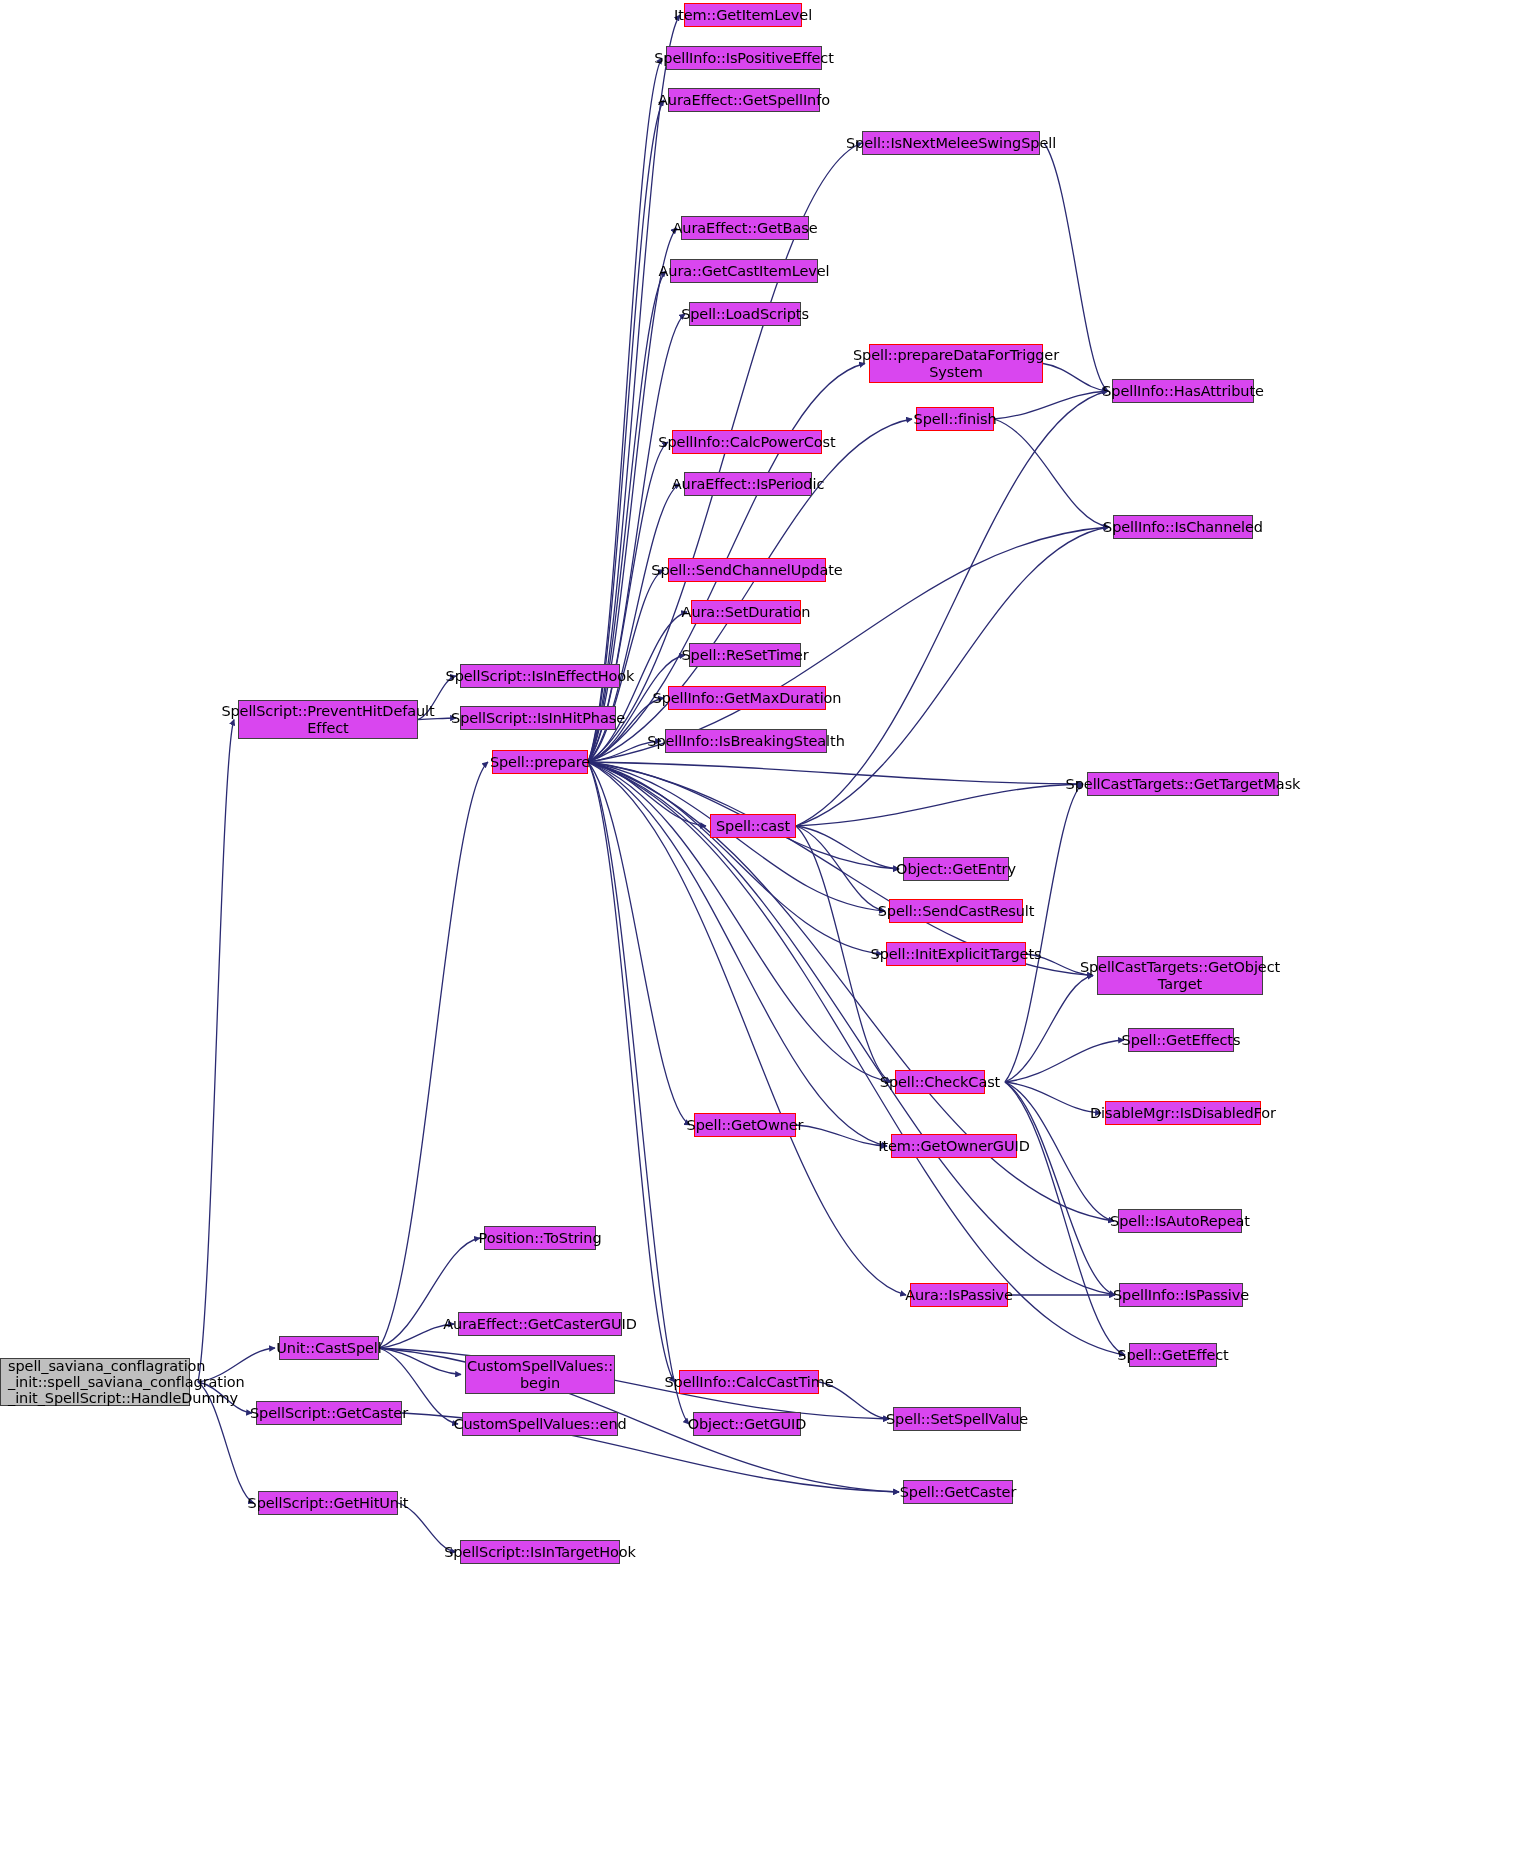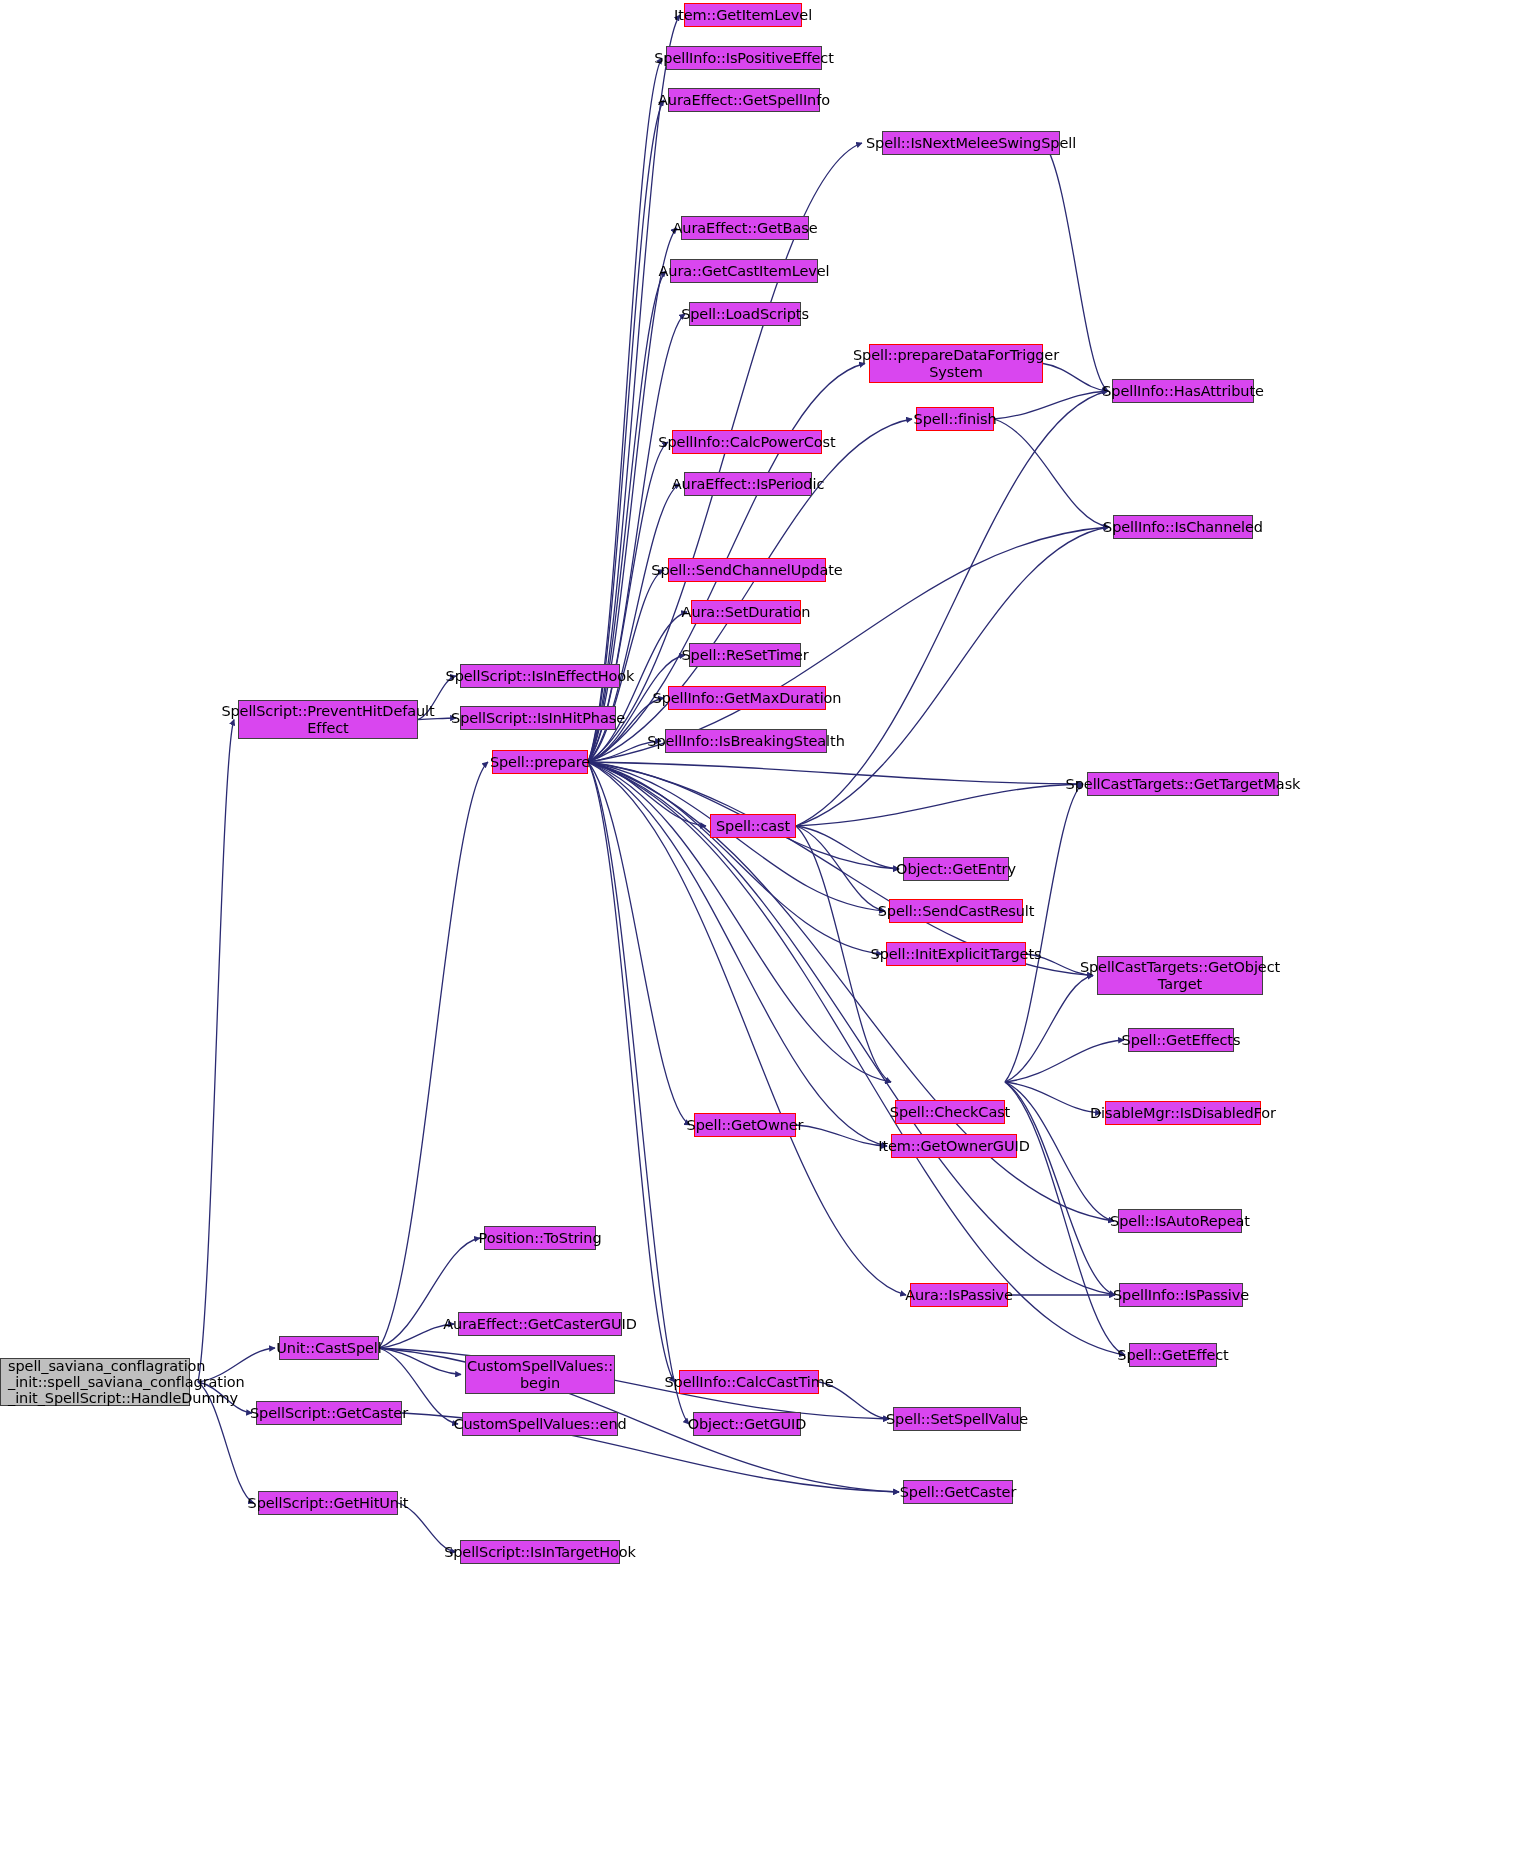--- a/index.html
+++ b/index.html
@@ -135,21 +135,21 @@
       <div class="node" style="left: 258px; top: 1491px; width: 140px; height: 24px;">SpellScript::GetHitUnit</div>
       <div class="node" style="left: 460px; top: 1540px; width: 160px; height: 24px;">SpellScript::IsInTargetHook</div>
       <div class="node" style="left: 484px; top: 1226px; width: 112px; height: 24px;">Position::ToString</div>
       <div class="node" style="left: 458px; top: 1312px; width: 164px; height: 24px;">AuraEffect::GetCasterGUID</div>
       <div class="node" style="left: 465px; top: 1355px; width: 150px; height: 39px;">CustomSpellValues::
 begin</div>
       <div class="node" style="left: 462px; top: 1412px; width: 156px; height: 24px;">CustomSpellValues::end</div>
       <div class="node red" style="left: 684px; top: 3px; width: 118px; height: 24px;">Item::GetItemLevel</div>
       <div class="node" style="left: 666px; top: 46px; width: 156px; height: 24px;">SpellInfo::IsPositiveEffect</div>
       <div class="node" style="left: 668px; top: 88px; width: 152px; height: 24px;">AuraEffect::GetSpellInfo</div>
-      <div class="node" style="left: 882px; top: 131px; width: 178px; height: 24px;">Spell::IsNextMeleeSwingSpell</div>
+      <div class="node" style="left: 862px; top: 131px; width: 178px; height: 24px;">Spell::IsNextMeleeSwingSpell</div>
       <div class="node" style="left: 681px; top: 216px; width: 128px; height: 24px;">AuraEffect::GetBase</div>
       <div class="node" style="left: 670px; top: 259px; width: 148px; height: 24px;">Aura::GetCastItemLevel</div>
       <div class="node" style="left: 689px; top: 302px; width: 112px; height: 24px;">Spell::LoadScripts</div>
       <div class="node red" style="left: 869px; top: 344px; width: 174px; height: 39px;">Spell::prepareDataForTrigger
 System</div>
       <div class="node" style="left: 1112px; top: 379px; width: 142px; height: 24px;">SpellInfo::HasAttribute</div>
       <div class="node red" style="left: 916px; top: 407px; width: 78px; height: 24px;">Spell::finish</div>
       <div class="node red" style="left: 672px; top: 430px; width: 150px; height: 24px;">SpellInfo::CalcPowerCost</div>
       <div class="node" style="left: 684px; top: 472px; width: 128px; height: 24px;">AuraEffect::IsPeriodic</div>
       <div class="node" style="left: 1113px; top: 515px; width: 140px; height: 24px;">SpellInfo::IsChanneled</div>
@@ -159,21 +159,21 @@
       <div class="node red" style="left: 668px; top: 686px; width: 158px; height: 24px;">SpellInfo::GetMaxDuration</div>
       <div class="node" style="left: 665px; top: 729px; width: 162px; height: 24px;">SpellInfo::IsBreakingStealth</div>
       <div class="node" style="left: 1087px; top: 772px; width: 192px; height: 24px;">SpellCastTargets::GetTargetMask</div>
       <div class="node red" style="left: 710px; top: 814px; width: 86px; height: 24px;">Spell::cast</div>
       <div class="node" style="left: 903px; top: 857px; width: 106px; height: 24px;">Object::GetEntry</div>
       <div class="node red" style="left: 889px; top: 899px; width: 134px; height: 24px;">Spell::SendCastResult</div>
       <div class="node red" style="left: 886px; top: 942px; width: 140px; height: 24px;">Spell::InitExplicitTargets</div>
       <div class="node" style="left: 1097px; top: 956px; width: 166px; height: 39px;">SpellCastTargets::GetObject
 Target</div>
       <div class="node" style="left: 1128px; top: 1028px; width: 106px; height: 24px;">Spell::GetEffects</div>
-      <div class="node red" style="left: 895px; top: 1070px; width: 110px; height: 24px; margin-top: 30px;">Spell::CheckCast</div>
+      <div class="node red" style="left: 895px; top: 1070px; width: 90px; height: 24px;">Spell::CheckCast</div>
       <div class="node red" style="left: 1105px; top: 1101px; width: 156px; height: 24px;">DisableMgr::IsDisabledFor</div>
       <div class="node red" style="left: 694px; top: 1113px; width: 102px; height: 24px;">Spell::GetOwner</div>
       <div class="node red" style="left: 891px; top: 1134px; width: 126px; height: 24px;">Item::GetOwnerGUID</div>
       <div class="node" style="left: 1118px; top: 1209px; width: 124px; height: 24px;">Spell::IsAutoRepeat</div>
       <div class="node red" style="left: 910px; top: 1283px; width: 98px; height: 24px;">Aura::IsPassive</div>
       <div class="node" style="left: 1119px; top: 1283px; width: 124px; height: 24px;">SpellInfo::IsPassive</div>
       <div class="node" style="left: 1129px; top: 1343px; width: 88px; height: 24px;">Spell::GetEffect</div>
       <div class="node red" style="left: 679px; top: 1370px; width: 140px; height: 24px;">SpellInfo::CalcCastTime</div>
       <div class="node" style="left: 693px; top: 1412px; width: 108px; height: 24px;">Object::GetGUID</div>
       <div class="node" style="left: 893px; top: 1407px; width: 128px; height: 24px;">Spell::SetSpellValue</div>

